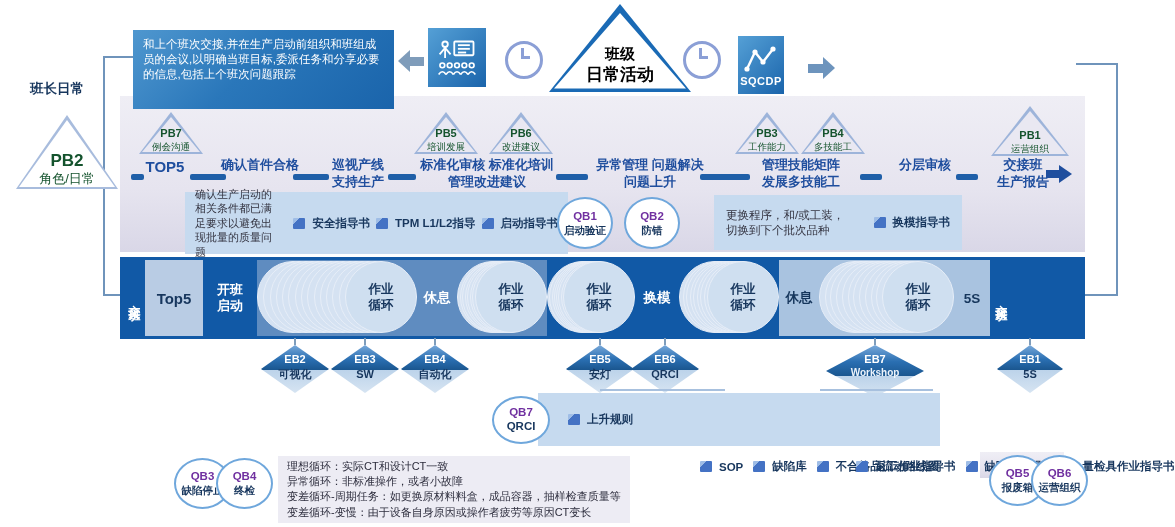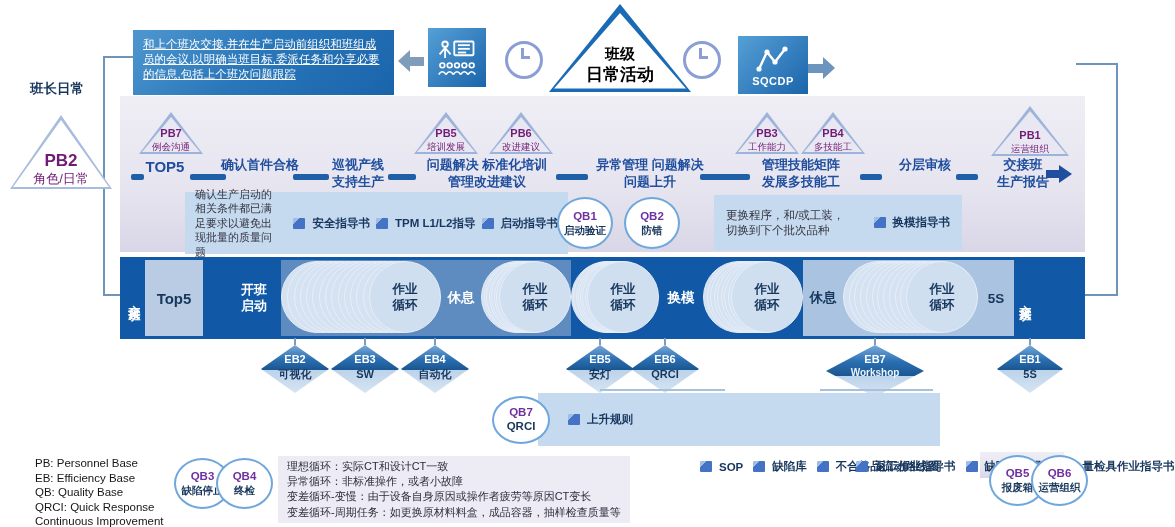--- a/index.html
+++ b/index.html
@@ -19,21 +19,21 @@
   .clock:after{content:"";position:absolute;left:13px;top:12px;width:9px;height:3px;background:#8b9fd6;}
   
   .harrow{position:absolute;height:0;}
   .harrow .tail{position:absolute;top:-4px;height:9px;background:#7f9cba;}
   .harrow .headL{position:absolute;width:0;height:0;border-top:11px solid transparent;border-bottom:11px solid transparent;top:-11px;}
   
   .tri{position:absolute;clip-path:polygon(50% 0,100% 100%,0 100%);background:#9db4da;}
   .tri .tri-fill{position:absolute;left:3px;right:3px;top:5px;bottom:2px;
                  clip-path:polygon(50% 0,100% 100%,0 100%);background:#e9e8f2;}
   .tri .tri-text{position:absolute;inset:0;display:flex;flex-direction:column;justify-content:flex-end;
-                 align-items:center;padding-bottom:2px;line-height:1.2;color:#701a75;}
+                 align-items:center;padding-bottom:2px;line-height:1.2;color:#14532d;}
   .tri .t-code{font-size:11px;font-weight:bold;}
   .tri .t-lbl{font-size:9.5px;}
   .tri-left{background:#a8bcdd;}
   .tri-left .tri-fill{background:#fff;}
   .tri-left .t-code{font-size:17px;}
   .tri-left .t-lbl{font-size:13px;}
   .tri-title{background:#1a6ab5;}
   .tri-title .tri-fill{background:#fff;left:5px;right:5px;top:9px;bottom:3.5px;}
   .tri-title .tri-text{color:#000;padding-bottom:6px;line-height:1.3;}
   .tri-title .t-code{font-size:15px;font-weight:bold;}
@@ -100,21 +100,21 @@
 
   <div class="cline" style="left:103px;top:56px;width:31px;height:2px;"></div>
   <div class="cline" style="left:103px;top:56px;width:2px;height:239px;"></div>
   <div class="cline" style="left:103px;top:294px;width:18px;height:2px;"></div>
   <div class="cline" style="left:1076px;top:63px;width:41px;height:2px;"></div>
   <div class="cline" style="left:1116px;top:63px;width:2px;height:233px;"></div>
   <div class="cline" style="left:1084px;top:294px;width:33px;height:2px;"></div>
 
   <div class="lavender" style="left:120px;top:96px;width:965px;height:156px;"></div>
 
-  <div class="note-box" style="left:133px;top:30px;width:261px;height:65px;text-decoration:underline;">
+  <div class="note-box" style="left:133px;top:30px;width:261px;height:79px;">
     <span>和上个班次交接,并在生产启动前组织和班组成员的会议,以明确当班目标,委派任务和分享必要的信息,包括上个班次问题跟踪</span>
   </div>
 
   <div class="harrow" style="left:398px;top:61px;">
     <span class="headL" style="left:0;border-right:12px solid #7f9cba;"></span>
     <span class="tail" style="left:12px;width:14px;"></span>
   </div>
 
   <div class="icon-box" style="left:428px;top:28px;width:58px;height:59px;">
     <svg width="44" height="44" viewBox="0 0 48 48">
@@ -147,39 +147,39 @@
   <div class="tri tri-title" style="left:549px;top:4px;width:142px;height:88px;">
     <div class="tri-fill"></div>
     <div class="tri-text">
       <span class="t-code">班级</span>
       <span class="t-lbl">日常活动</span>
     </div>
   </div>
 
   <div class="clock" style="left:683px;top:41px;"></div>
 
-  <div class="icon-box" style="left:738px;top:36px;width:70px;height:58px;">
+  <div class="icon-box" style="left:738px;top:36px;width:46px;height:58px;">
     <svg width="38" height="30" viewBox="0 0 38 30">
       <polyline points="5,25 13,8 21,18 31,5" stroke="#fff" stroke-width="2.4" fill="none"></polyline>
       <circle cx="5" cy="25" r="2.6" fill="#fff"></circle>
         <circle cx="13" cy="8" r="2.6" fill="#fff"></circle>
       <circle cx="21" cy="18" r="2.6" fill="#fff"></circle>
         <circle cx="31" cy="5" r="2.6" fill="#fff"></circle>
     </svg>
     <span class="sqcdp-lbl">SQCDP</span>
   </div>
 
   <div class="harrow" style="left:808px;top:68px;">
     <span class="tail" style="left:0;width:15px;background:#6d94bd;"></span>
     <span class="headL" style="left:15px;border-left:12px solid #6d94bd;"></span>
   </div>
 
 
   <div class="sidebar-title" style="left:30px;top:80px;">班长日常</div>
-  <div class="tri tri-left" style="left:10px;top:115px;width:102px;height:74px;">
+  <div class="tri tri-left" style="left:16px;top:115px;width:102px;height:74px;">
     <div class="tri-fill"></div>
     <div class="tri-text">
       <span class="t-code">PB2</span>
       <span class="t-lbl">角色/日常</span>
     </div>
   </div>
 
   <div id="pb-layer">
       <div class="tri" style="left: 139px; top: 112px; width: 64px; height: 42px;">
         <div class="tri-fill"></div>
@@ -222,21 +222,21 @@
           <div class="t-code">PB1</div>
           <div class="t-lbl">运营组织</div>
         </div>
       </div>
     </div>
   <div id="flow-layer">
       <div class="flow-step" style="left: 165px; top: 157px; width: 70px; font-size: 15px;">TOP5</div>
       <div class="flow-step" style="left: 260px; top: 157px; width: 104px;">确认首件合格</div>
       <div class="flow-step" style="left: 358px; top: 157px; width: 84px;">巡视产线
 支持生产</div>
-      <div class="flow-step" style="left: 487px; top: 157px; width: 176px;">问题解决 标准化培训
+      <div class="flow-step" style="left: 487px; top: 157px; width: 176px;">标准化审核 标准化培训
 管理改进建议</div>
       <div class="flow-step" style="left: 650px; top: 157px; width: 176px;">异常管理 问题解决
 问题上升</div>
       <div class="flow-step" style="left: 801px; top: 157px; width: 140px;">管理技能矩阵
 发展多技能工</div>
       <div class="flow-step" style="left: 925px; top: 157px; width: 84px;">分层审核</div>
       <div class="flow-step" style="left: 1023px; top: 157px; width: 84px;">交接班
 生产报告</div>
       <div class="flow-dash" style="left: 131px; top: 174px; width: 13px;"></div>
       <div class="flow-dash" style="left: 190px; top: 174px; width: 36px;"></div>
@@ -285,21 +285,21 @@
           <div class="doc-label">换模指导书</div>
         </div>
       </div>
   </div>
 
   <div class="tl-frame" id="tl-frame" style="left:120px;top:257px;width:965px;height:82px;">
       <div class="tl-seg tl-tab">交接班</div>
       <div class="tl-seg v-steel" style="width: 58px;">
         <div class="tl-box-steel">Top5</div>
       </div>
-      <div class="tl-seg v-dark" style="width: 54px; margin-left: 24px;">
+      <div class="tl-seg v-dark" style="width: 54px;">
         <div class="tl-box-dark">
           <div class="wrap2">开班启动</div>
         </div>
       </div>
       <div class="tl-seg v-mid" style="width: 160px;">
         <div class="tl-circle" style="left: 0px;"></div>
         <div class="tl-circle" style="left: 6.28571px;"></div>
         <div class="tl-circle" style="left: 12.5714px;"></div>
         <div class="tl-circle" style="left: 18.8571px;"></div>
         <div class="tl-circle" style="left: 25.1429px;"></div>
@@ -431,27 +431,20 @@
           <div class="doc-ic"></div>
           <div class="doc-label">上升规则</div>
         </div>
       </div>
   </div>
   <div class="qbc" style="left:492px;top:396px;width:58px;height:48px;z-index:2;">
     <span class="code">QB7</span>
     <span class="lbl" style="font-size:11.5px;">QRCI</span>
   </div>
 
-  <div class="legend" id="legend" style="left:35px;top:456px;">
-      <div>PB: Personnel Base</div>
-      <div>EB: Efficiency Base</div>
-      <div>QB: Quality Base</div>
-      <div>QRCI: Quick Response</div>
-      <div>Continuous Improvement</div>
-    </div>
 
   <div class="lavender" style="left:980px;top:452px;width:84px;height:26px;"></div>
 
   <div id="qb-pair-layer">
       <div class="qbc" style="left: 174px; top: 458px; width: 57px; height: 51px; z-index: 1; position: absolute;">
         <div class="code">QB3</div>
         <div class="lbl">缺陷停止</div>
       </div>
       <div class="qbc" style="left: 216px; top: 458px; width: 57px; height: 51px; z-index: 2; position: absolute;">
         <div class="code">QB4</div>
@@ -463,22 +456,22 @@
       </div>
       <div class="qbc" style="left: 1031px; top: 455px; width: 57px; height: 51px; z-index: 2; position: absolute;">
         <div class="code">QB6</div>
         <div class="lbl">运营组织</div>
       </div>
     </div>
 
   <div class="cycle-notes" id="cycle-notes" style="left:278px;top:456px;">
       <div>理想循环：实际CT和设计CT一致</div>
       <div>异常循环：非标准操作，或者小故障</div>
+      <div>变差循环-周期任务：如更换原材料料盒，成品容器，抽样检查质量等</div>
       <div>变差循环-变慢：由于设备自身原因或操作者疲劳等原因CT变长</div>
-      <div>变差循环-周期任务：如更换原材料料盒，成品容器，抽样检查质量等</div>
     </div>
 
   <div class="doc-col" id="bottom-docs1" style="position:absolute;left:700px;top:459px;gap:10px;">
       <div class="doc-item">
         <div class="doc-ic"></div>
         <div class="doc-label">SOP</div>
       </div>
       <div class="doc-item">
         <div class="doc-ic"></div>
         <div class="doc-label">缺陷库</div>

